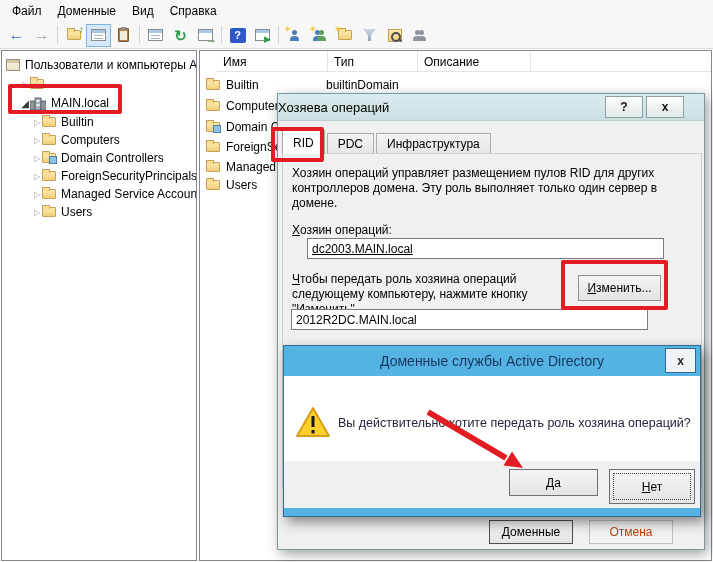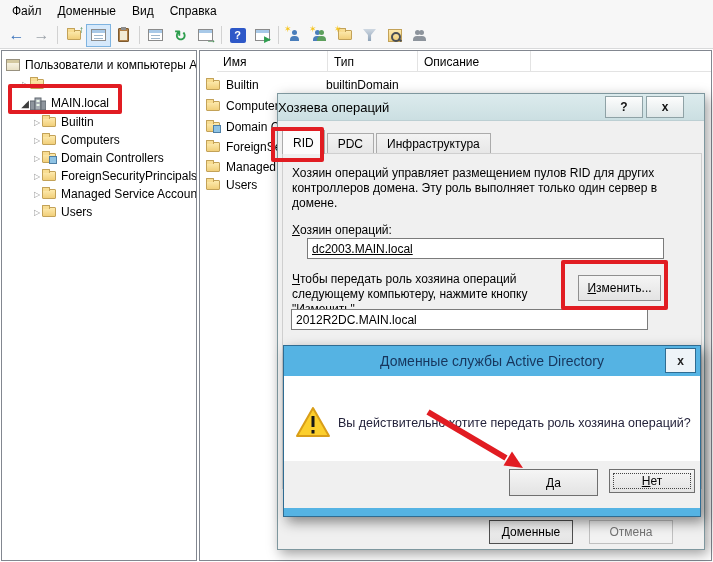--- a/index.html
+++ b/index.html
@@ -64,21 +64,21 @@
   .dlg-sys{position:absolute;right:20px;top:2px;display:flex;gap:3px}
   .sysbtn{width:38px;height:22px;border:1px solid #8fa2a6;background:linear-gradient(#fdfdfd,#e0e8e9);display:flex;align-items:center;justify-content:center;font-weight:bold;font-size:12px;color:#111}
   .tabs{position:absolute;left:4px;top:36px;display:flex;align-items:flex-end}
   .tab{height:21px;padding:0 10px;background:linear-gradient(#f3f3f3,#e6e6e6);border:1px solid #ababab;border-bottom:none;display:flex;align-items:center;margin-right:2px}
   .tab.active{height:24px;background:#fcfcfc;z-index:3;position:relative}
   .tabpanel{position:absolute;left:4px;top:59px;width:420px;height:336px;border:1px solid #cfcfcf;background:#f0f0f0}
   .para{position:absolute;line-height:15px}
   .field{position:absolute;border:1px solid #7b7b7b;background:#fff;font:12px "Liberation Sans",sans-serif;padding:1px 4px;height:21px}
   .btn{position:absolute;border:1px solid #8f8f8f;background:linear-gradient(#f5f5f5,#e3e3e3);display:flex;align-items:center;justify-content:center;font-size:12px;cursor:default}
   .btn.default{border-color:#4f4f4f}
-  .btn.disabled{border-color:#c0c0c0;background:#f2f2f2;color:#737373}
+  .btn.disabled{border-color:#c0c0c0;background:#f2f2f2;color:#c2410c}
   .key{text-decoration:underline}
 
   
   .msgbox{position:absolute;left:283px;top:345px;width:418px;height:172px;background:#fff;border:1px solid #2f6c92;box-shadow:4px 5px 12px rgba(0,0,0,.45);z-index:20}
   .msg-title{height:30px;background:#55b3e3;display:flex;align-items:center;justify-content:center;color:#17365d;font-size:14px;position:relative}
   .msg-close{position:absolute;right:4px;top:2px;width:31px;height:25px;border:1px solid #2f6c92;background:#eef4f8;display:flex;align-items:center;justify-content:center;font-weight:bold;font-size:12px;color:#222}
   .msg-body{position:relative;height:85px;background:#fff}
   .msg-text{position:absolute;left:54px;top:40px;font-size:12.5px;color:#24233b}
   .warn{position:absolute;left:12px;top:31px}
   .msg-footer{position:absolute;left:0;right:0;top:115px;height:49px;background:#f0f0f0}
@@ -300,21 +300,21 @@
         <polygon points="17,1 33,29 1,29" fill="#fccf2c" stroke="#d99e18" stroke-width="2" stroke-linejoin="round"></polygon>
         <rect x="15.5" y="9" width="3" height="11" fill="#171717"></rect>
         <rect x="15.5" y="23" width="3" height="3.5" fill="#171717"></rect>
       </svg>
       <span class="msg-text">Вы действительно хотите передать роль хозяина операций?</span>
     </div>
     <div class="msg-footer">
       <div class="btn" style="left:225px;top:8px;width:89px;height:27px">
           <span><span class="key">Д</span><span>а</span></span>
         </div>
-      <div class="btn focusdot" style="left:325px;top:8px;width:86px;height:24px">
+      <div class="btn focusdot" style="left:325px;top:8px;width:86px;height:35px">
           <span><span class="key">Н</span><span>ет</span></span>
         </div>
     </div>
     <div class="msg-bluebar"></div>
   </div>
 
   <div class="rbox" style="left:8px;top:84px;width:114px;height:30px"></div>
   <div class="rbox" style="left:271px;top:127px;width:53px;height:35px"></div>
   <div class="rbox" style="left:561px;top:260px;width:107px;height:50px"></div>
 

